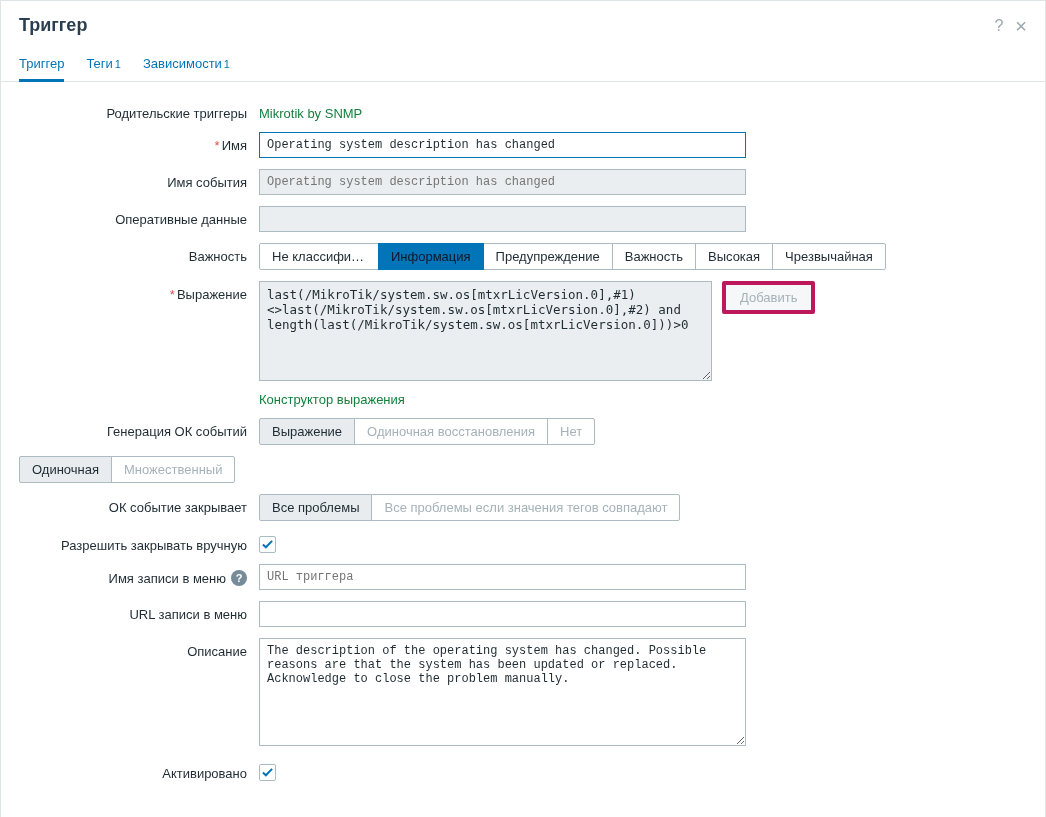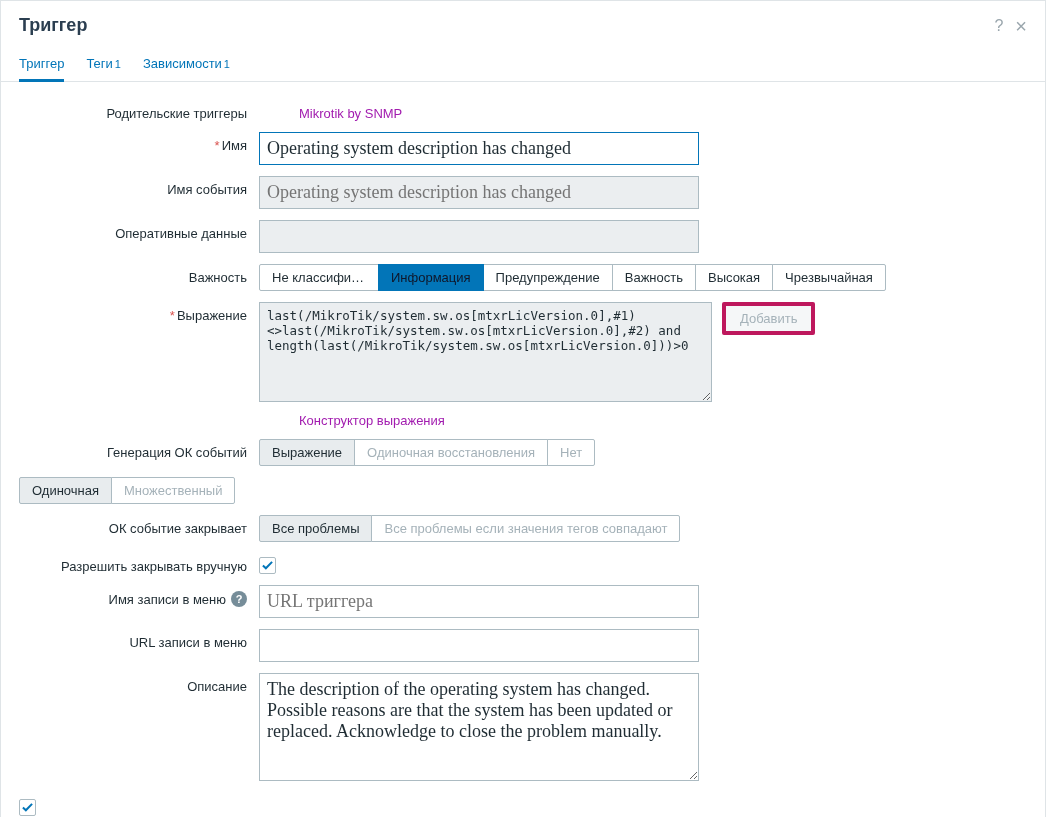--- a/index.html
+++ b/index.html
@@ -65,27 +65,27 @@
   }
   .label {
     width: 240px;
     text-align: right;
     padding-right: 12px;
     padding-top: 6px;
     color: #1f2c33;
   }
   .req { color: #d9534f; margin-right: 2px; }
   .control { flex: 0 0 auto; }
-  .link { color: #a21caf; cursor: pointer; text-decoration: none; margin-left: 40px; }
+  .link { color: #15803d; cursor: pointer; text-decoration: none; }
   input.text, textarea.text {
     border: 1px solid #acbbc2;
     padding: 5px 7px;
-    font-family: Liberation Serif, serif;
-    font-size: 18px;
-    width: 440px;
+    font-family: Liberation Mono, monospace;
+    font-size: 12px;
+    width: 487px;
     background: #fff;
     color: #1f2c33;
   }
   input.text.highlight { border-color: #0275b8; }
   input.text.readonly {
     background: #ebeef0;
     color: #768d99;
   }
   textarea.mono {
     font-family: Consolas, monospace;
@@ -284,20 +284,21 @@
     </div>
 
     <div class="row">
       <div class="label">Описание</div>
       <div class="control">
         <textarea class="text desc" style="">The description of the operating system has changed. Possible reasons are that the system has been updated or replaced. Acknowledge to close the problem manually.</textarea>
       </div>
     </div>
 
     <div class="row">
+      <div class="label">Активировано</div>
       <div class="control" style="padding-top:4px;">
         <span class="checkbox">
           <svg viewBox="0 0 12 12">
               <path d="M1 6 L4.2 9 L11 2" stroke="#0275b8" stroke-width="2.2" fill="none"></path>
             </svg>
         </span>
       </div>
     </div>
 
     <div class="footer">

